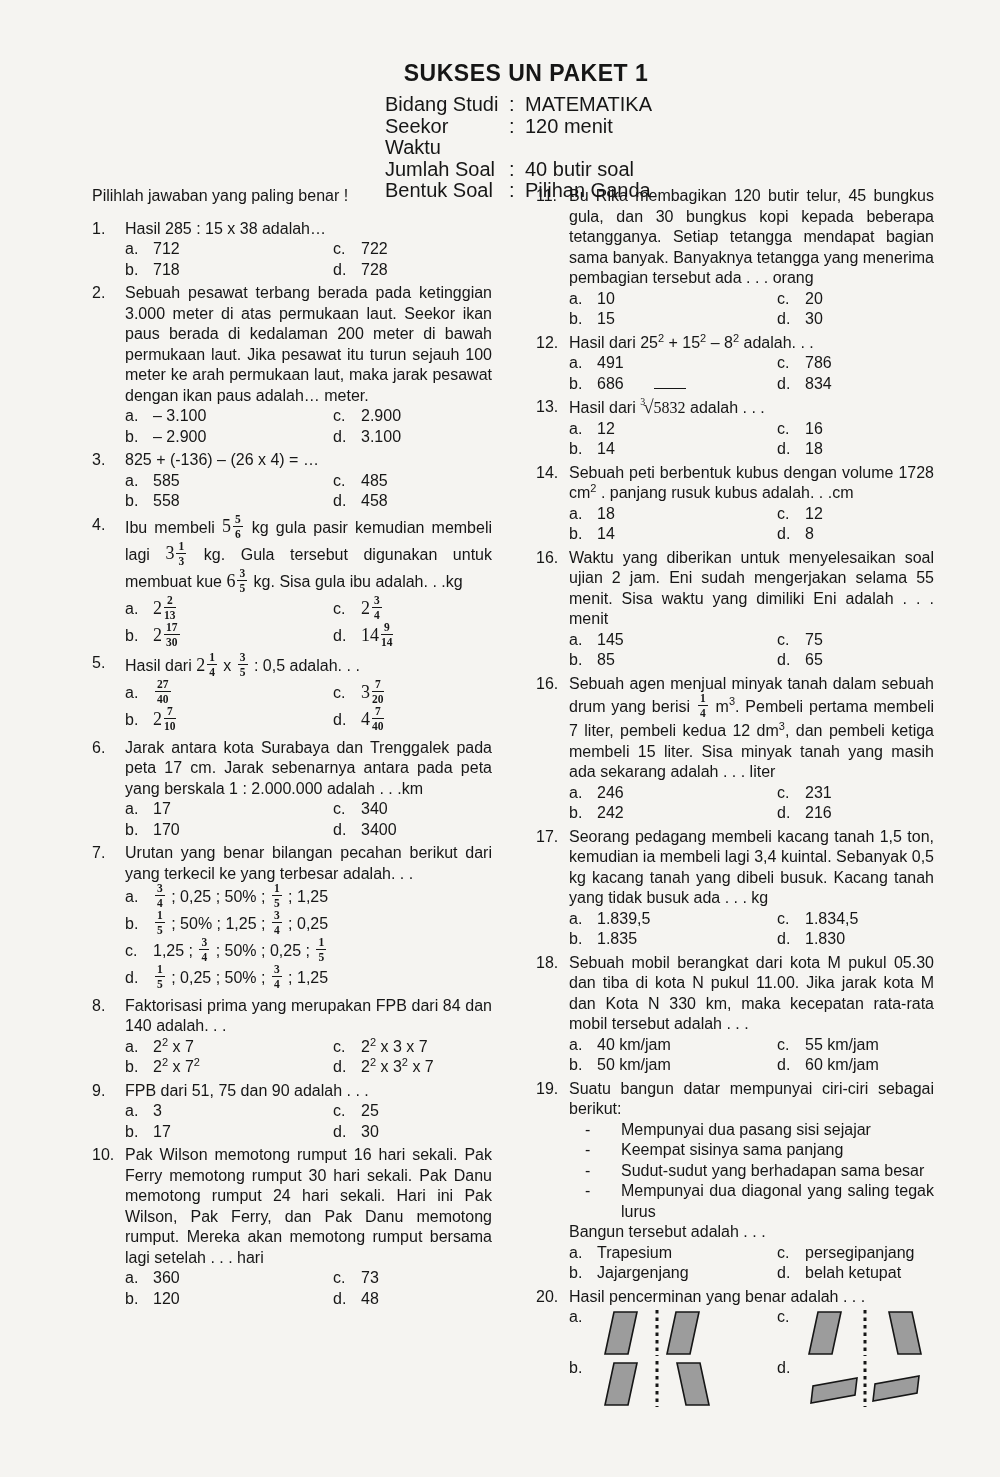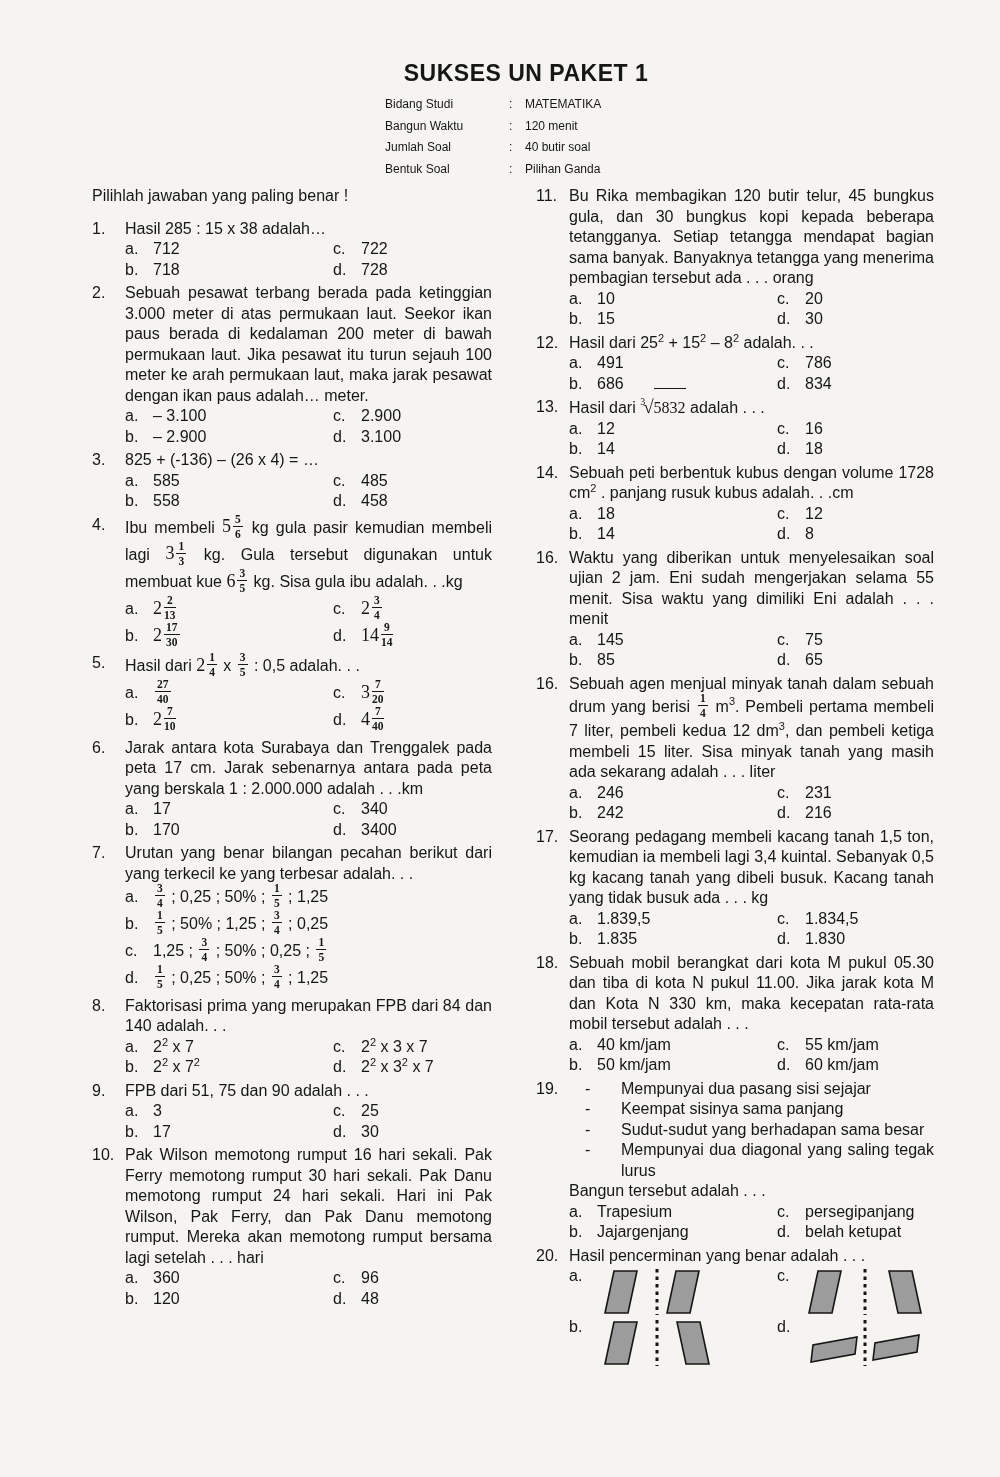--- a/index.html
+++ b/index.html
@@ -1,20 +1,20 @@
 <!DOCTYPE html>
 <html><head>
 <meta charset="utf-8">
 <style>
   html,body{margin:0;padding:0;background:#e8e8e6;}
   .page{position:relative;width:1000px;height:1477px;background:#f5f4f1;
         font-family:"Liberation Sans",sans-serif;color:#161616;overflow:hidden;}
   .title{position:absolute;top:60px;left:0;width:100%;text-align:center;
          font-size:23px;font-weight:bold;letter-spacing:.5px;padding-left:26px;}
-  .info{position:absolute;top:94px;left:385px;font-size:12px;line-height:21.5px;}
+  .info{position:absolute;top:94px;left:385px;font-size:20px;line-height:21.5px;}
   .info-row{display:flex;}
   .info-label{width:124px;}
   .info-colon{width:16px;}
   .col{position:absolute;top:186px;font-size:16px;line-height:20.5px;}
   .col-left{left:92px;width:400px;}
   .col-right{left:536px;width:398px;}
   .instruction{margin-bottom:12px;}
   .q{display:flex;margin-bottom:3px;}
   .qnum{flex:0 0 33px;}
   .qbody{flex:1;min-width:0;}
@@ -45,21 +45,21 @@
 
 <div class="page">
   <div class="title">SUKSES UN PAKET 1</div>
   <div class="info" id="info-rows">
       <div class="info-row">
         <span class="info-label">Bidang Studi</span>
         <span class="info-colon">:</span>
         <span class="info-value">MATEMATIKA</span>
       </div>
       <div class="info-row">
-        <span class="info-label">Bangun Waktu</span>
+        <span class="info-label">Seekor Waktu</span>
         <span class="info-colon">:</span>
         <span class="info-value">120 menit</span>
       </div>
       <div class="info-row">
         <span class="info-label">Jumlah Soal</span>
         <span class="info-colon">:</span>
         <span class="info-value">40 butir soal</span>
       </div>
       <div class="info-row">
         <span class="info-label">Bentuk Soal</span>
@@ -290,21 +290,21 @@
           <div class="qnum">10.</div>
           <div class="qbody">
             <div class="qtext">Pak Wilson memotong rumput 16 hari sekali. Pak Ferry memotong rumput 30 hari sekali. Pak Danu memotong rumput 24 hari sekali. Hari ini Pak Wilson, Pak Ferry, dan Pak Danu memotong rumput. Mereka akan memotong rumput bersama lagi setelah . . . hari</div>
             <div class="optgrid">
               <div class="opt">
                 <span class="olabel">a.</span>
                 <span class="oval">360</span>
               </div>
               <div class="opt">
                 <span class="olabel">c.</span>
-                <span class="oval">96</span>
+                <span class="oval">73</span>
               </div>
               <div class="opt">
                 <span class="olabel">b.</span>
                 <span class="oval">120</span>
               </div>
               <div class="opt">
                 <span class="olabel">d.</span>
                 <span class="oval">48</span>
               </div>
             </div>
@@ -501,20 +501,21 @@
             <div class="opt">
               <span class="olabel">d.</span>
               <span class="oval">60 km/jam</span>
             </div>
           </div>
         </div>
       </div>
       <div class="q">
         <div class="qnum">19.</div>
         <div class="qbody">
+          <div class="qtext">Suatu bangun datar mempunyai ciri-ciri sebagai berikut:</div>
           <div class="bullet"><span class="dash">-</span><span class="btext">Mempunyai dua pasang sisi sejajar</span></div>
           <div class="bullet"><span class="dash">-</span><span class="btext">Keempat sisinya sama panjang</span></div>
           <div class="bullet"><span class="dash">-</span><span class="btext">Sudut-sudut yang berhadapan sama besar</span></div>
           <div class="bullet"><span class="dash">-</span><span class="btext">Mempunyai dua diagonal yang saling tegak lurus</span></div>
           <div class="qtext">Bangun tersebut adalah . . .</div>
           <div class="optgrid">
             <div class="opt">
               <span class="olabel">a.</span>
               <span class="oval">Trapesium</span>
             </div>

